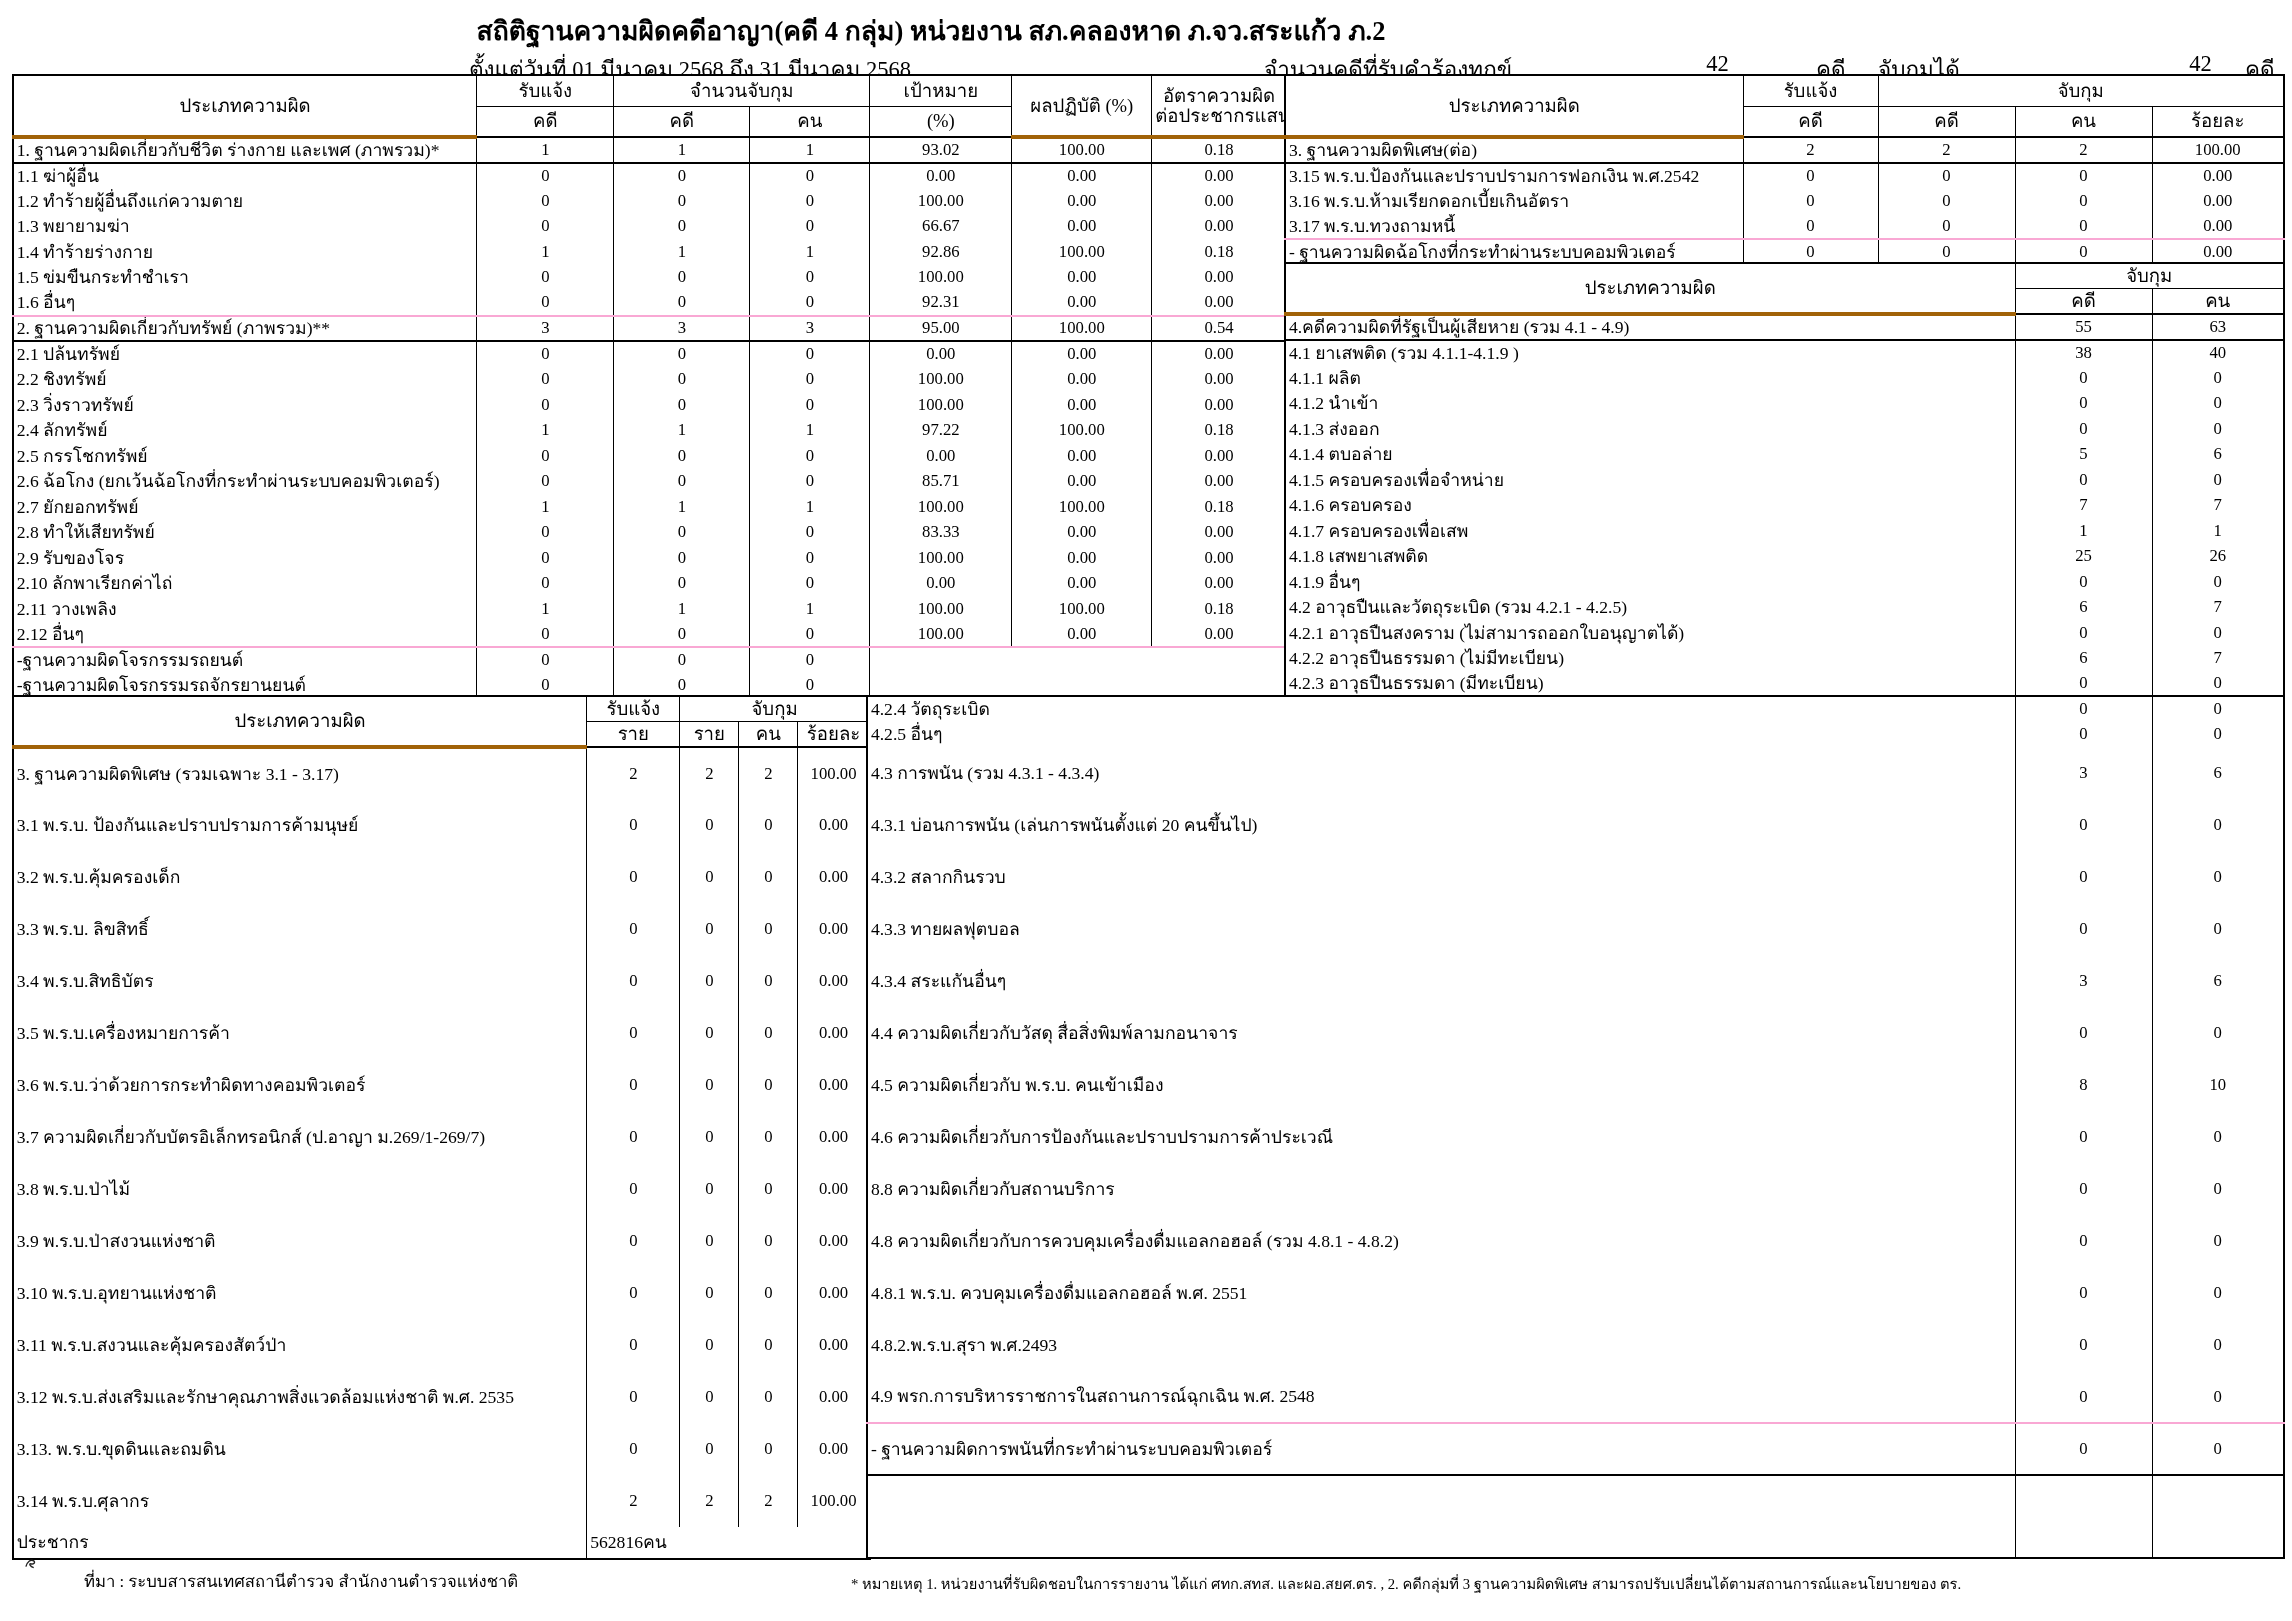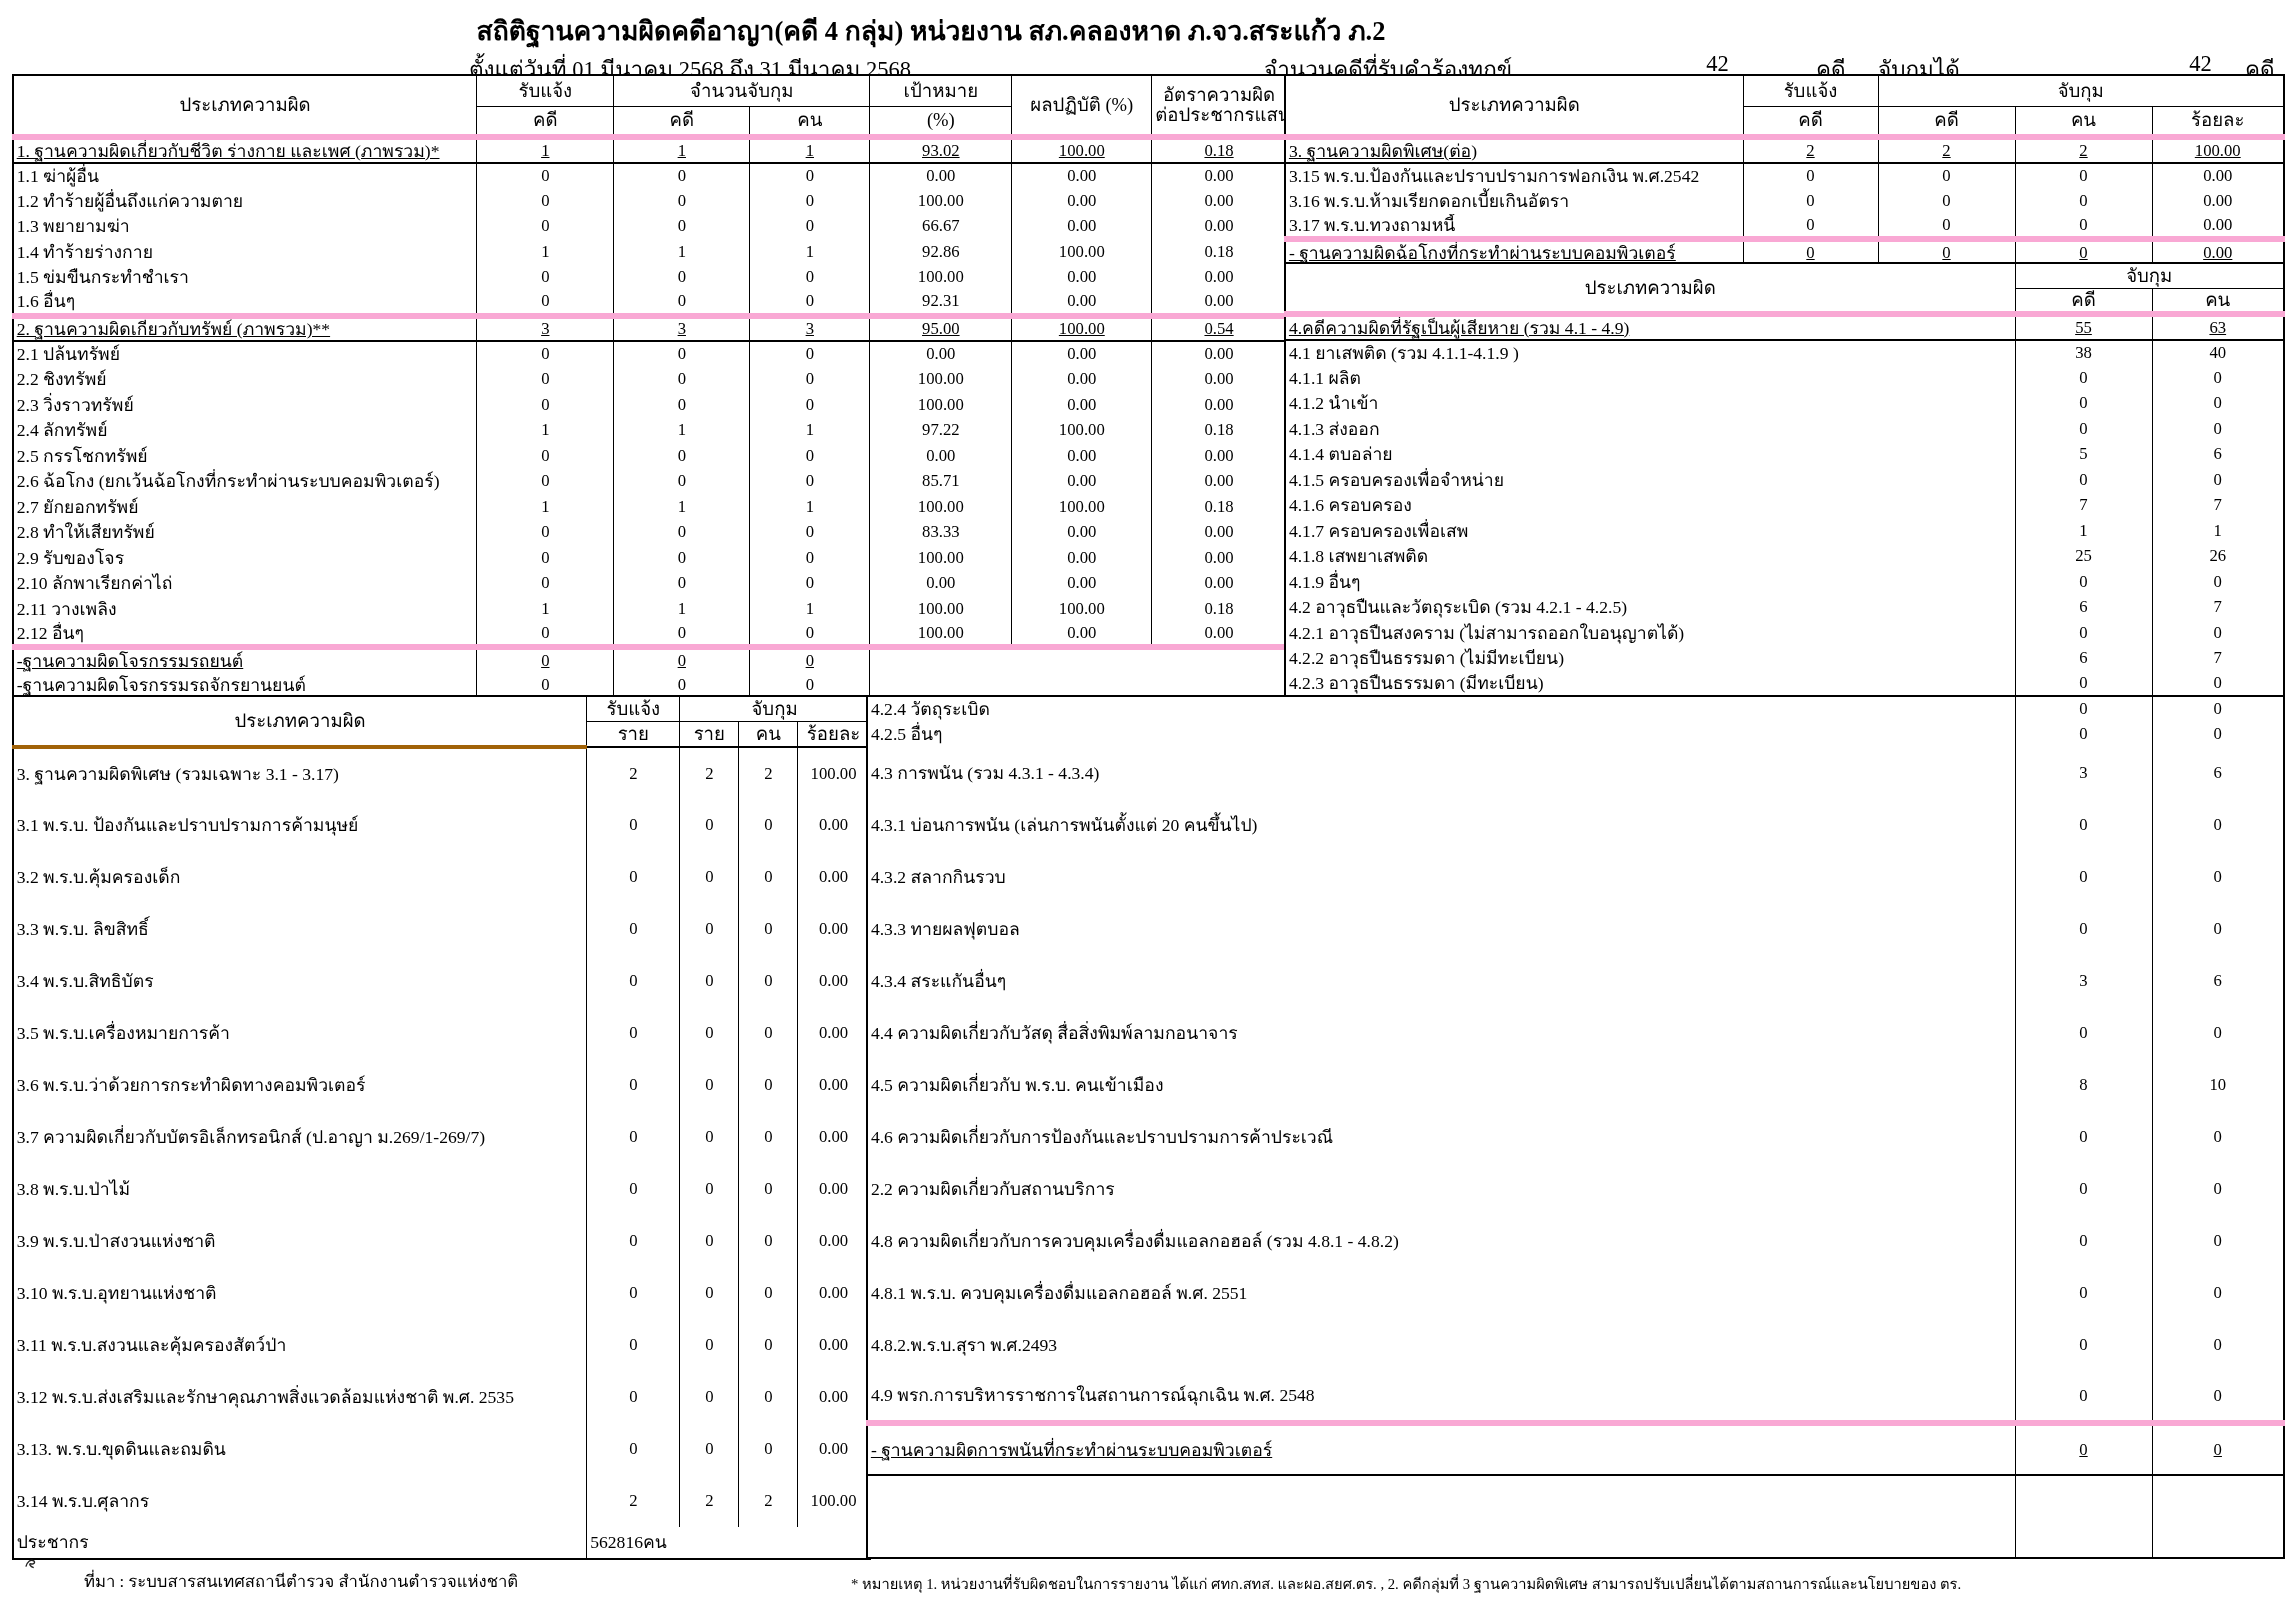--- a/index.html
+++ b/index.html
@@ -10,21 +10,21 @@
   .sub{top:51px;font-size:22.5px;}
   .tbl{position:absolute;border-collapse:collapse;table-layout:fixed;border:2px solid #000;background:#fff;}
   .tbl th,.tbl td{border-left:1px solid #000;border-right:1px solid #000;border-top:none;border-bottom:none;
        padding:0 2.9px;font-weight:normal;font-size:17.6px;line-height:1.05;vertical-align:middle;white-space:nowrap;}
   .tbl thead th{border:1px solid #000;text-align:center;font-size:18.6px;}
   .tbl thead tr:last-child th{border-bottom:2px solid #000;}
   .tbl thead th[rowspan]{border-bottom:4px solid #a16207;}
   td.lbl{text-align:left;overflow:hidden;}
   td.num{text-align:center;font-size:16.7px;}
   tr.h26{height:25.5px;} tr.h32{height:31px;} tr.h53{height:52px;} tr.h85{height:83px;}
-  tr.st td{border-top:6px solid #f9a8d4;text-decoration:underline;} tr.sb td{border-bottom:2px solid #000;}
+  tr.st td{border-top:2px solid #f9a8d4;} tr.sb td{border-bottom:2px solid #000;}
   .vb{vertical-align:bottom;padding-bottom:3.9px;}
   .two-line{line-height:1.35;}
   tfoot td{border:1px solid #000;border-top:2px solid #000;text-align:left;font-size:18.6px;height:31px;}
   #src-line{left:84px;top:1568px;font-size:16.7px;}
   #note-line{left:851px;top:1572px;font-size:14.7px;}
   #stray{left:21.6px;top:1555px;}
 </style>
 </head>
 <body>
 
@@ -607,21 +607,21 @@
         <td class="lbl">4.5 ความผิดเกี่ยวกับ พ.ร.บ. คนเข้าเมือง</td>
         <td class="num">8</td>
         <td class="num">10</td>
       </tr>
       <tr class="h53">
         <td class="lbl">4.6 ความผิดเกี่ยวกับการป้องกันและปราบปรามการค้าประเวณี</td>
         <td class="num">0</td>
         <td class="num">0</td>
       </tr>
       <tr class="h53">
-        <td class="lbl">2.2 ความผิดเกี่ยวกับสถานบริการ</td>
+        <td class="lbl">8.8 ความผิดเกี่ยวกับสถานบริการ</td>
         <td class="num">0</td>
         <td class="num">0</td>
       </tr>
       <tr class="h53">
         <td class="lbl">4.8 ความผิดเกี่ยวกับการควบคุมเครื่องดื่มแอลกอฮอล์ (รวม 4.8.1 - 4.8.2)</td>
         <td class="num">0</td>
         <td class="num">0</td>
       </tr>
       <tr class="h53">
         <td class="lbl">4.8.1 พ.ร.บ. ควบคุมเครื่องดื่มแอลกอฮอล์ พ.ศ. 2551</td>

